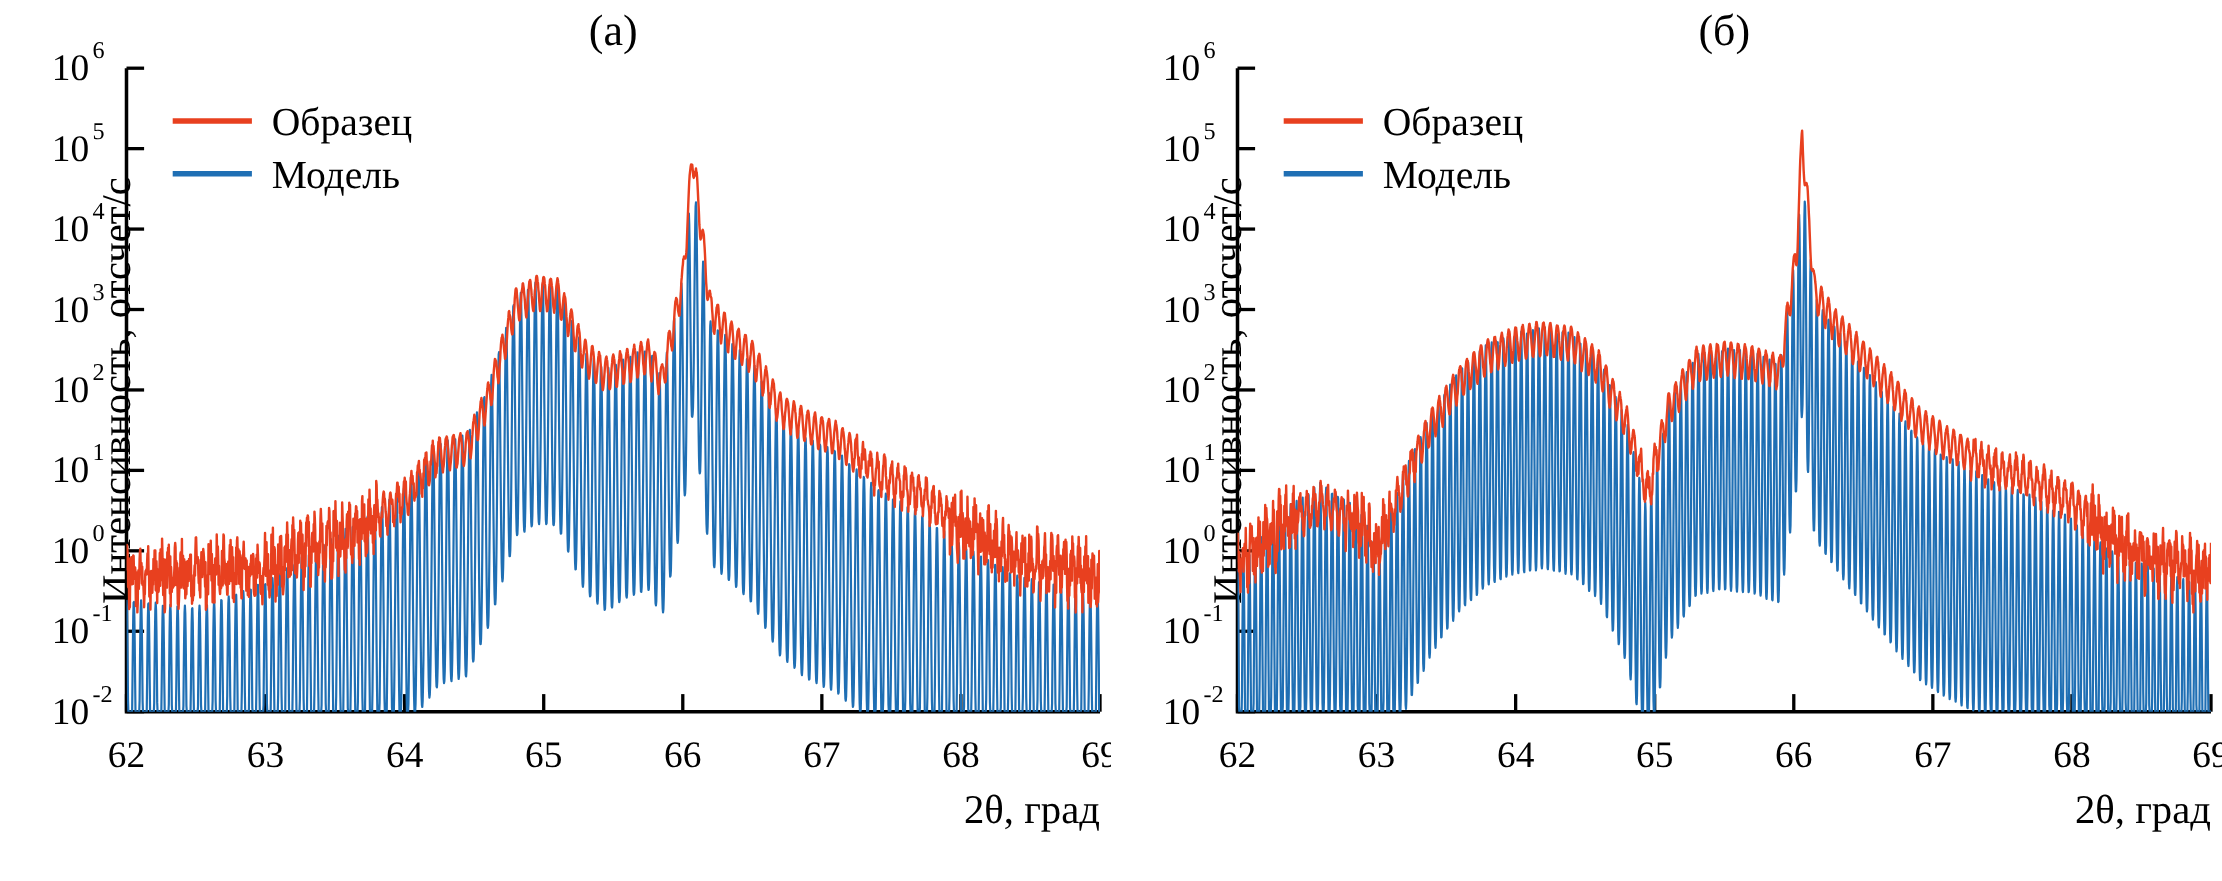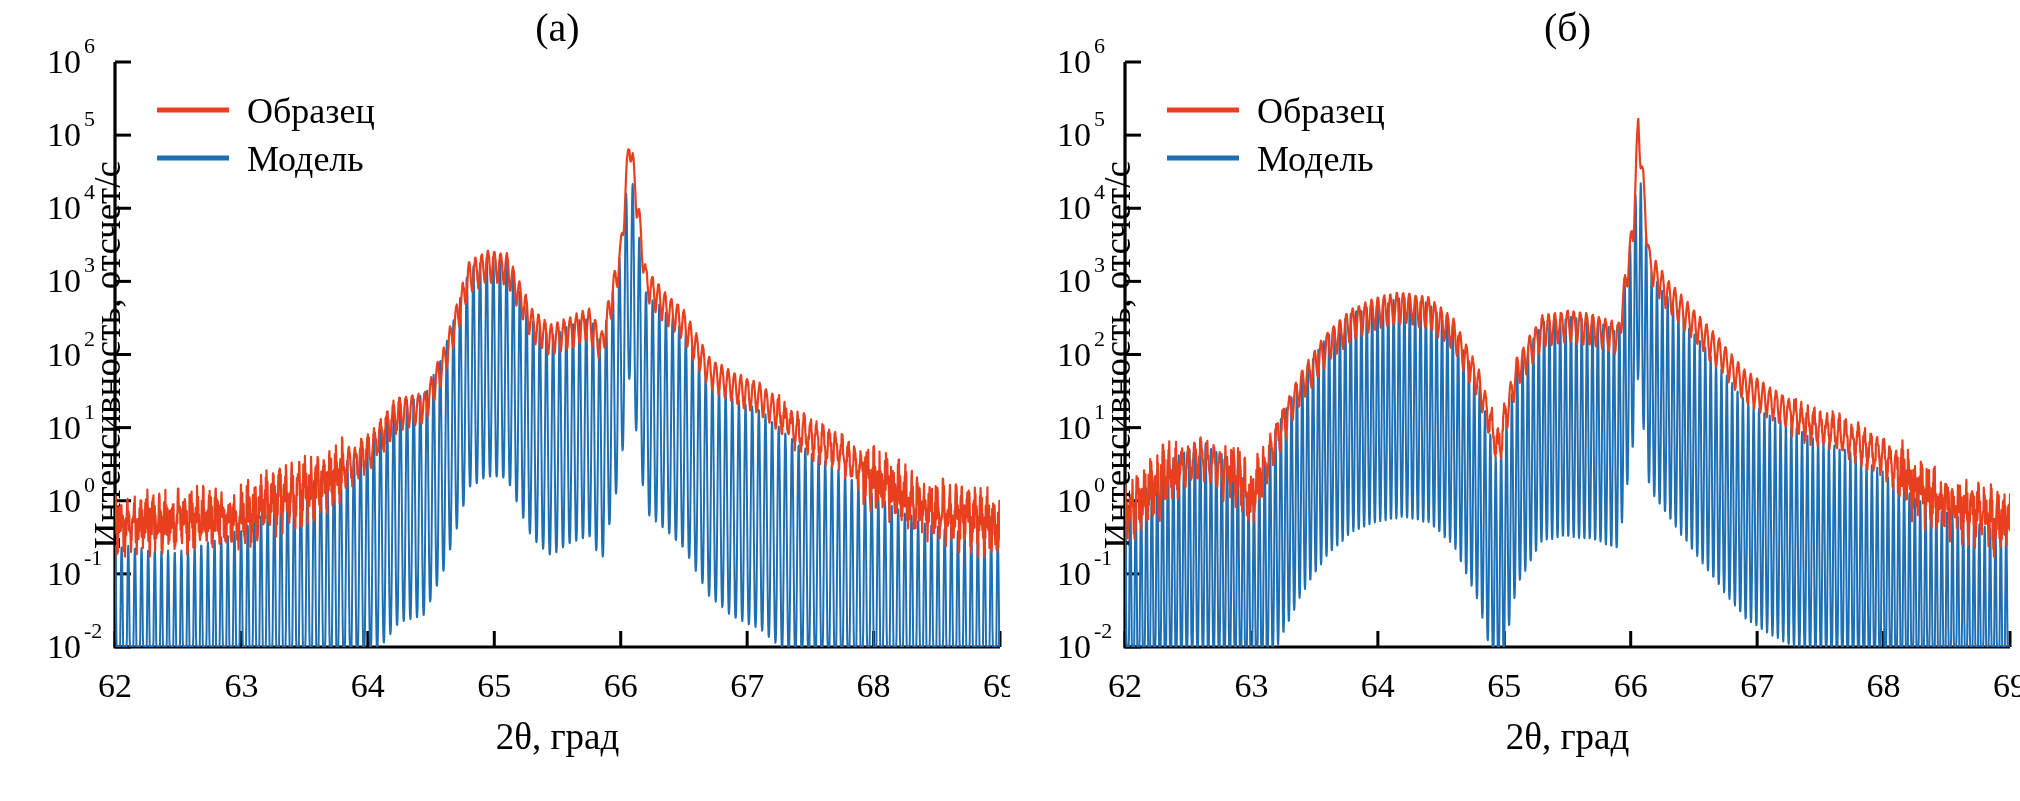--- a/index.html
+++ b/index.html
@@ -28,21 +28,21 @@
     font-size:37px;line-height:40px;
     transform:rotate(-90deg);
     transform-origin:center center;
     white-space:nowrap;
   }
   #panel-a .ylabel{left:-250px;top:250px;}
   #panel-b .ylabel{left:-250px;top:250px;}
 
   .xlabel{
     position:absolute;
-    top:716px;left:0;width:1010px;text-align:center;
+    top:716px;left:0;width:1010px;text-align:right;
     font-size:37px;line-height:40px;
   }
   #panel-a .xlabel{transform:translateX(-112px);}
   #panel-b .xlabel{transform:translateX(-112px);}
 
   .plotsvg{position:absolute;left:0;top:0;}
 
   .ytick-lab,.xtick-lab{
     font-family:"Liberation Serif","DejaVu Serif",serif;
     font-size:34px;fill:#000;

